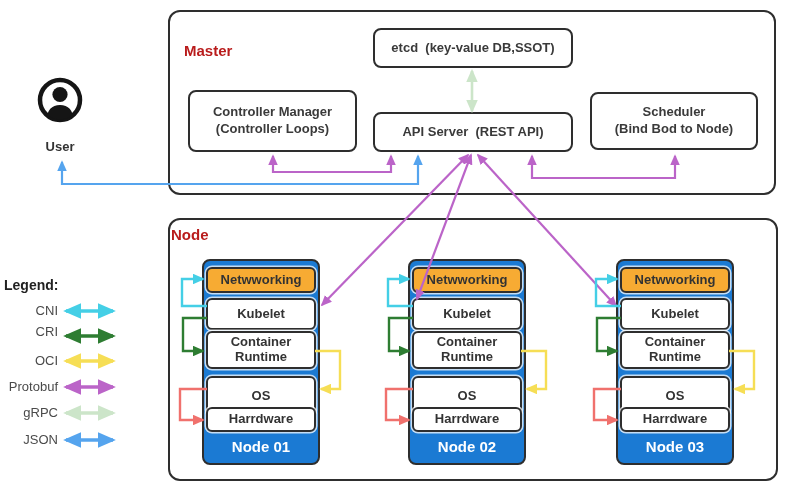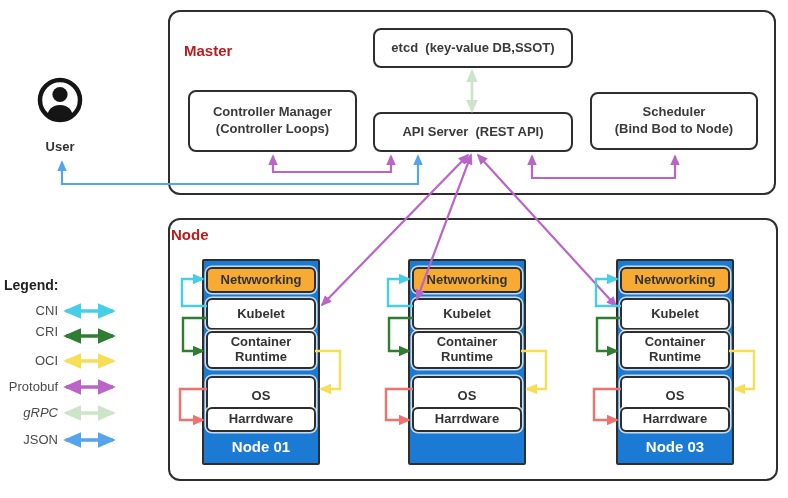--- a/index.html
+++ b/index.html
@@ -20,36 +20,36 @@
   #master-label{left:184px;top:42px;}
   #node-label{left:171px;top:226px;}
   #etcd-box{left:373px;top:28px;width:200px;height:40px;white-space:pre;}
   #cm-box{left:188px;top:90px;width:169px;height:62px;}
   #api-box{left:373px;top:112px;width:200px;height:40px;white-space:pre;}
   #sched-box{left:590px;top:92px;width:168px;height:58px;}
   #user-icon{position:absolute;left:36px;top:76px;}
   #user-label{position:absolute;left:30px;top:139px;width:60px;text-align:center;
     font-size:13px;font-weight:bold;color:#333;}
   .node-card{position:absolute;top:259px;width:118px;height:206px;background:var(--node_blue);
-    border:2px solid var(--border_dark);border-radius:2px;box-sizing:border-box;}
+    border:2px solid var(--border_dark);border-radius:8px;box-sizing:border-box;}
   .nc-1{left:202px;} .nc-2{left:408px;} .nc-3{left:616px;}
   .layer{position:absolute;left:2px;width:110px;border:2px solid var(--border_dark);border-radius:6px;
     background:#fff;display:flex;align-items:center;justify-content:center;text-align:center;
     font-size:13px;font-weight:bold;color:#333;box-sizing:border-box;line-height:1.15;
     box-shadow:0 0 0 1.5px rgba(255,255,255,.75);}
   .l-networking{top:6px;height:26px;background:var(--networking_orange);}
   .l-kubelet{top:37px;height:32px;}
   .l-cr{top:70px;height:38px;}
   .l-os{top:115px;height:40px;}
   .l-hw{top:146px;height:25px;}
   .node-name{position:absolute;left:0;top:177px;width:100%;text-align:center;
     color:#fff;font-weight:bold;font-size:15px;}
   #legend-title{position:absolute;left:4px;top:277px;font-size:14px;font-weight:bold;color:#222;}
   .legend-label{position:absolute;left:0;width:58px;text-align:right;font-size:13px;color:#4a4a4a;}
-  .ll-0{top:303px;} .ll-1{top:324px;} .ll-2{top:353px;} .ll-3{top:379px;} .ll-4{top:405px;font-style:italic;} .ll-5{top:432px;}
+  .ll-0{top:303px;} .ll-1{top:324px;} .ll-2{top:353px;} .ll-3{top:379px;} .ll-4{top:405px;} .ll-5{top:432px;}
   #overlay{position:absolute;left:0;top:0;z-index:10;pointer-events:none;}
 </style>
 </head>
 <body>
 
 <div id="canvas">
 
   <div id="master-box" class="box outer"></div>
   <div id="master-label" class="section-label">Master</div>
   <div id="etcd-box" class="box">etcd  (key-value DB,SSOT)</div>
@@ -87,20 +87,21 @@
     <div class="layer l-os">OS</div>
     <div class="layer l-hw">Harrdware</div>
     <div class="node-name">Node 01</div>
   </div>
   <div class="node-card nc-2">
     <div class="layer l-networking">Netwworking</div>
     <div class="layer l-kubelet">Kubelet</div>
     <div class="layer l-cr">Container Runtime</div>
     <div class="layer l-os">OS</div>
     <div class="layer l-hw">Harrdware</div>
+    <div class="node-name">Node 02</div>
   </div>
   <div class="node-card nc-3">
     <div class="layer l-networking">Netwworking</div>
     <div class="layer l-kubelet">Kubelet</div>
     <div class="layer l-cr">Container Runtime</div>
     <div class="layer l-os">OS</div>
     <div class="layer l-hw">Harrdware</div>
     <div class="node-name">Node 03</div>
   </div>
 

